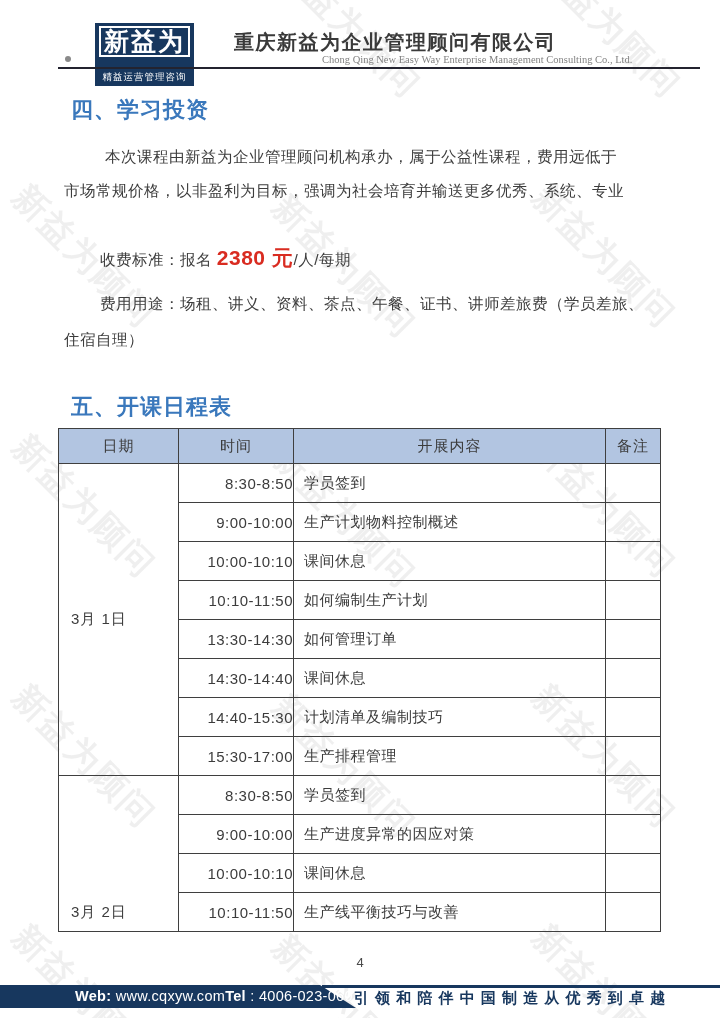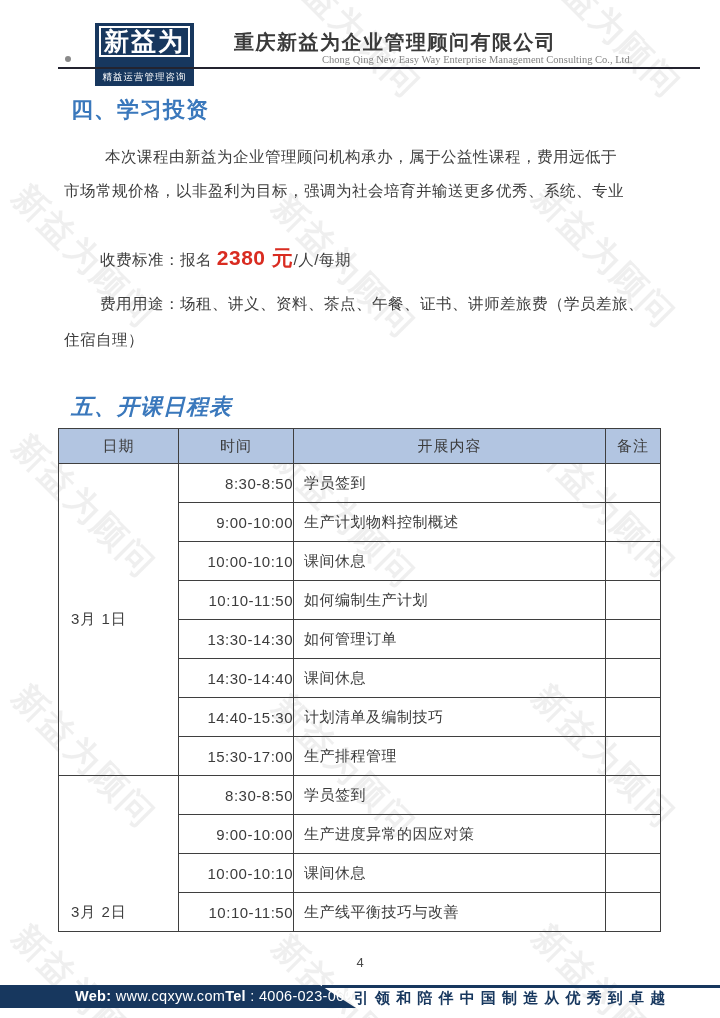--- a/index.html
+++ b/index.html
@@ -22,21 +22,21 @@
   .hdr-dot { position: absolute; left: 65px; top: 56px; width: 6px; height: 6px; border-radius: 50%; background: #8a8a8a; }
   .logo { position: absolute; left: 95px; top: 23px; background: #17375E; padding: 3px 4px 2px 4px; text-align: center; }
   .logo-main { border: 2px solid #ffffff; color: #ffffff; font-weight: bold; font-size: 25px; line-height: 27px; padding: 0 3px; letter-spacing: 2px; }
   .logo-sub { color: #ffffff; font-size: 9.5px; letter-spacing: 1px; margin-top: 14px; white-space: nowrap; }
   .company-cn { position: absolute; left: 234px; top: 29px; font-size: 20px; font-weight: bold; color: #3a3a3a; letter-spacing: 1.5px; white-space: nowrap; }
   .company-en { position: absolute; left: 322px; top: 54px; font-size: 10.5px; color: #828282; font-family: "Liberation Serif", "DejaVu Serif", serif; white-space: nowrap; }
   .hdr-rule { position: absolute; left: 58px; top: 67px; width: 642px; height: 2px; background: #23232f; }
   
   .sec-title { position: absolute; left: 71px; font-size: 22px; font-weight: bold; color: #3A78BC; letter-spacing: 1px; z-index: 2; }
   .t-invest { top: 95px; }
-  .t-sched  { top: 392px; font-style: italic; }
+  .t-sched  { top: 392px; }
   .body-text { position: absolute; left: 64px; width: 594px; font-size: 15.5px; color: #3d3d3d; z-index: 2; letter-spacing: 0.5px; }
   .para { top: 140px; }
   .para .ln { height: 34px; line-height: 34px; white-space: nowrap; }
   .indent1 { padding-left: 41px; }
   .fee-line { top: 246px; height: 30px; line-height: 24px; padding-left: 36px; white-space: nowrap; }
   .fee-amount { color: #D92C21; font-weight: bold; font-size: 21px; }
   .usage { top: 286px; }
   .usage .ln { height: 36px; line-height: 36px; white-space: nowrap; }
   
   .sched-wrap { position: absolute; left: 58px; top: 428px; z-index: 2; }

